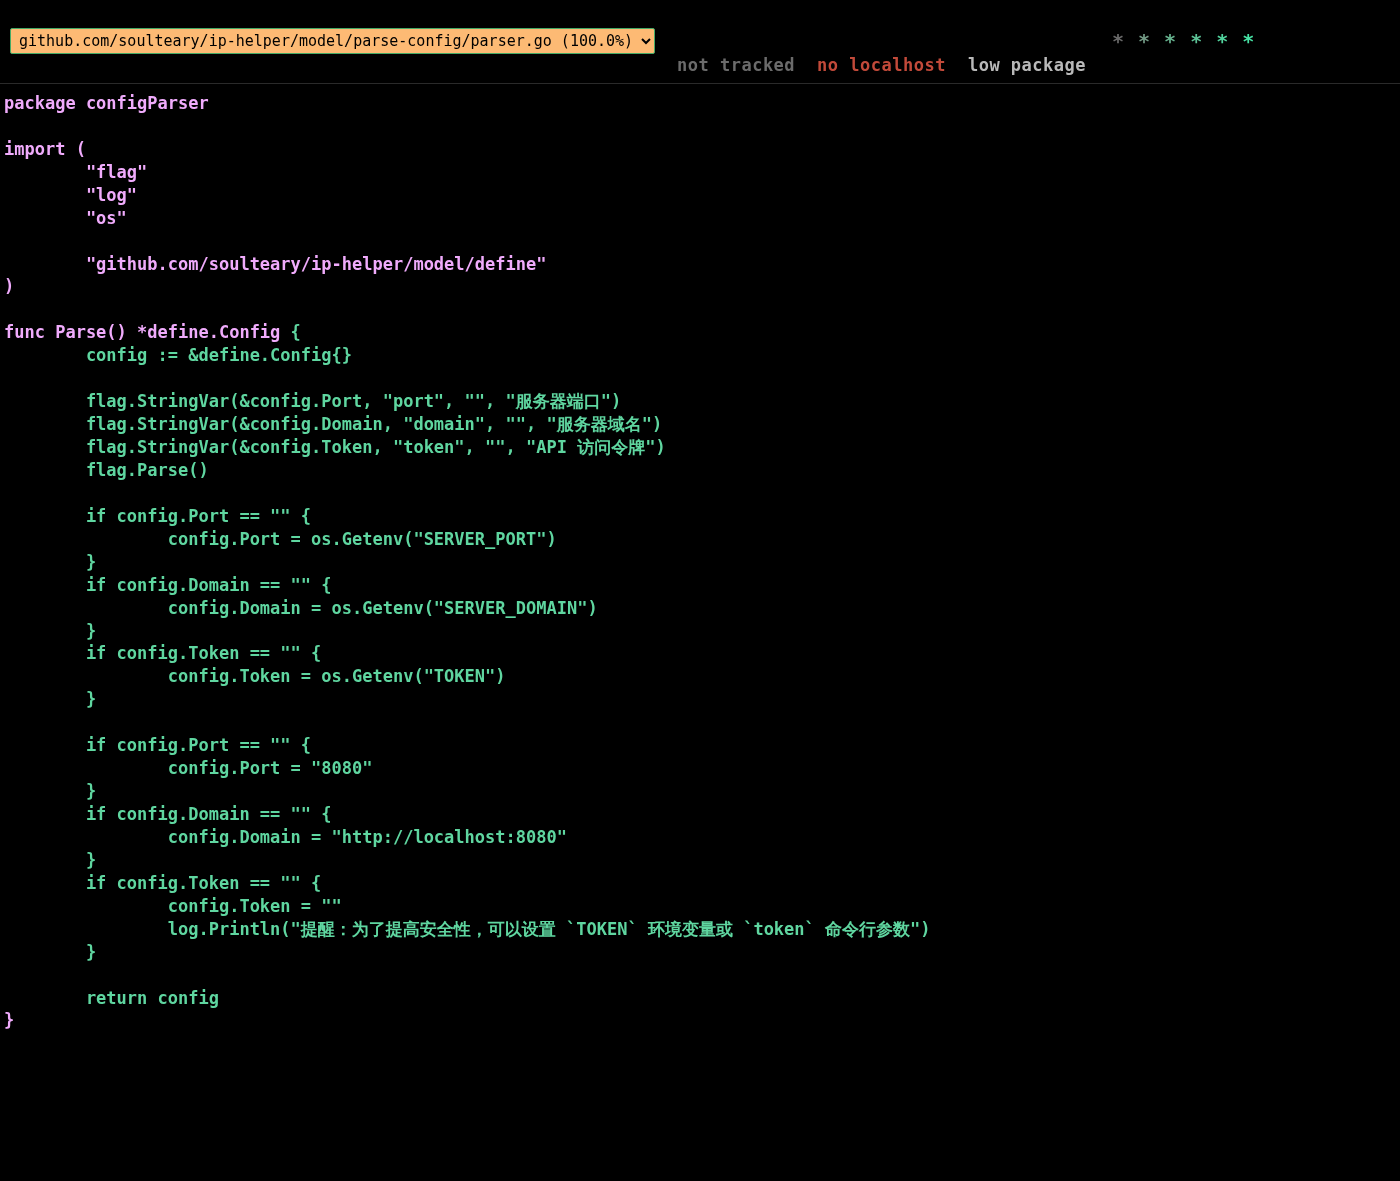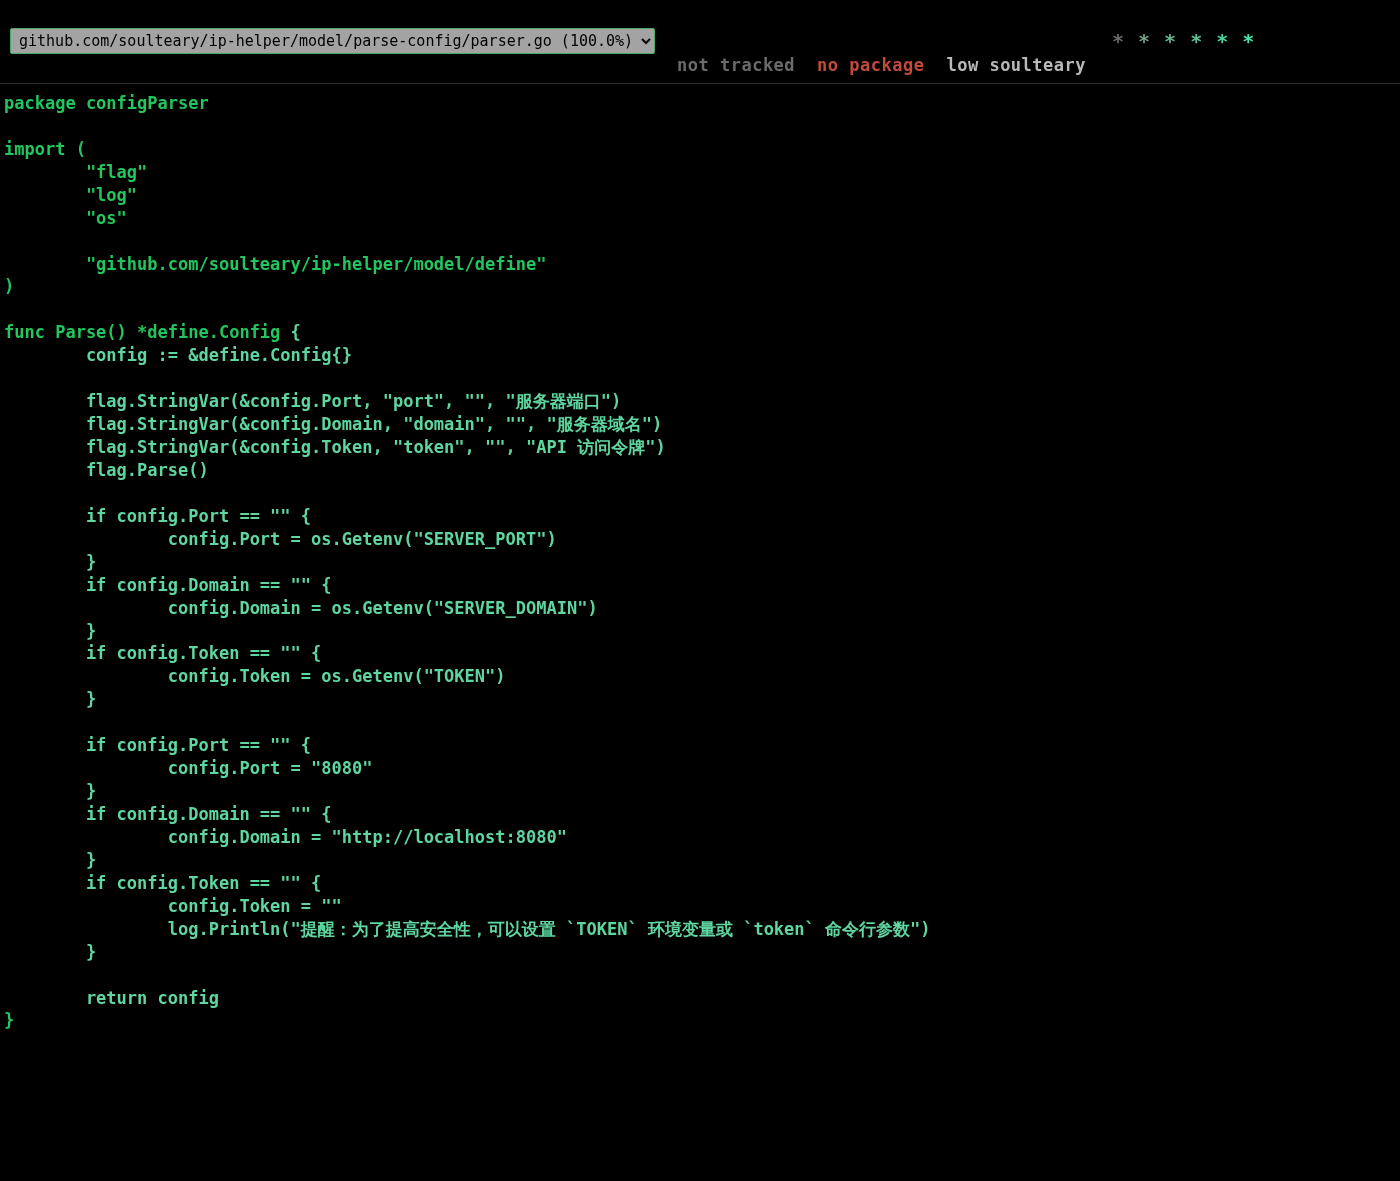--- a/index.html
+++ b/index.html
@@ -15,50 +15,50 @@
     display: flex;
     align-items: center;
     gap: 22px;
     padding: 6px 10px 6px 10px;
     border-bottom: 1px solid #2a2a2a;
     font-weight: 600;
   }
   .file-select {
     font-family: inherit;
     font-size: 15px;
-    background: #a3a3a3;
+    background: #fdba74;
     color: #000;
     border: 1px solid #4a6;
     padding: 2px 4px;
     border-radius: 2px;
   }
   .legend-item { font-weight: 700; letter-spacing: 0.5px; margin-top: 48px; }
   .not-tracked { color: #6b6b6b; }
   .no-cov { color: #c24a3a; }
   .low-cov { color: #b9b9b9; }
   .stars { display: flex; gap: 14px; margin-left: 4px; }
   .star { font-size: 20px; font-weight: 700; }
   .code {
     padding: 8px 4px;
     white-space: pre;
     font-weight: 600;
   }
-  .nc { color: #22c55e; }  
+  .nc { color: #f0abfc; }  
   .cv { color: #5fd6a0; }  
 </style>
 </head>
 <body>
 
 <div class="header">
   <select class="file-select">
     <option>github.com/soulteary/ip-helper/model/parse-config/parser.go (100.0%)</option>
   </select>
   <span class="legend-item not-tracked">not tracked</span>
-  <span class="legend-item no-cov">no package</span>
-  <span class="legend-item low-cov">low soulteary</span>
+  <span class="legend-item no-cov">no localhost</span>
+  <span class="legend-item low-cov">low package</span>
   <div class="stars">
       <span class="star" style="color: rgb(106, 106, 106);">*</span>
       <span class="star" style="color: rgb(115, 154, 133);">*</span>
       <span class="star" style="color: rgb(102, 178, 142);">*</span>
       <span class="star" style="color: rgb(92, 194, 150);">*</span>
       <span class="star" style="color: rgb(81, 211, 157);">*</span>
       <span class="star" style="color: rgb(70, 227, 165);">*</span>
     </div>
 </div>
 

